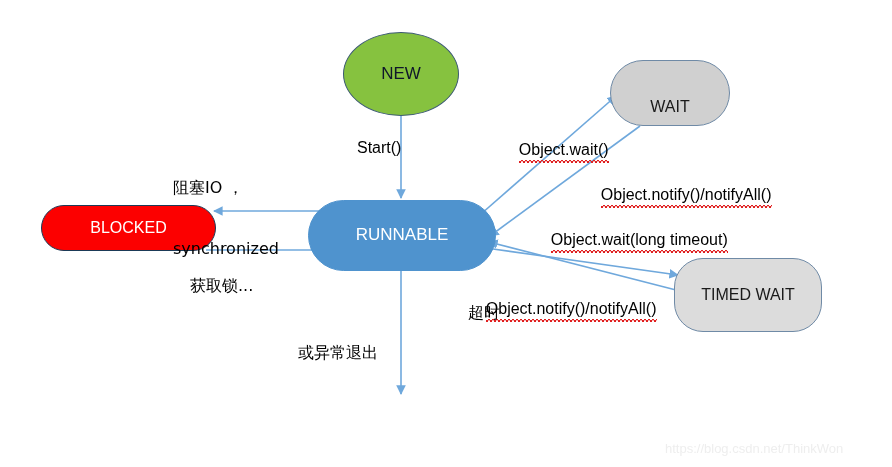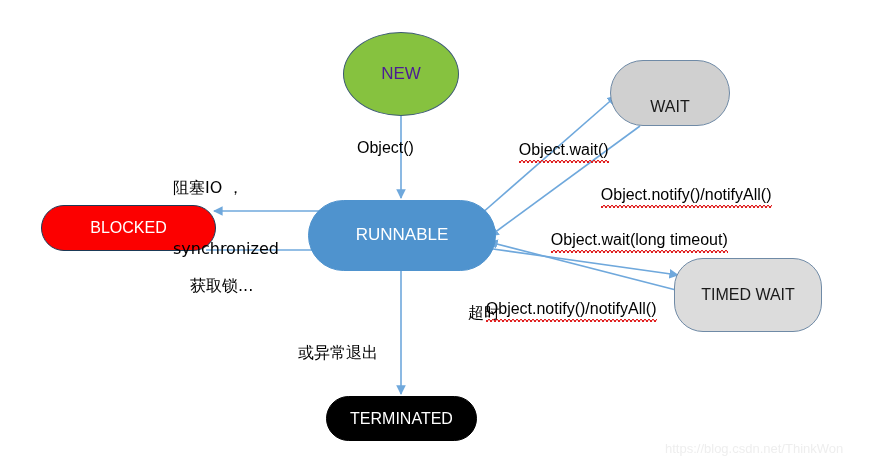--- a/index.html
+++ b/index.html
@@ -42,21 +42,21 @@
   #node-new {
     left: 343px;
     top: 32px;
     width: 116px;
     height: 84px;
     border-radius: 50%;
     background: #86c23f;
     border: 1px solid #3c5a73;
   }
   #node-new .node-label {
-    color: #4c1d95;
+    color: #0f172a;
     font-size: 17px;
   }
   
   #node-wait {
     left: 610px;
     top: 60px;
     width: 120px;
     height: 66px;
     border-radius: 33px;
     background: #d0d0d0;
@@ -216,32 +216,29 @@
   </div>
 
   <div class="node" id="node-blocked">
     <span class="node-label">BLOCKED</span>
   </div>
 
   <div class="node" id="node-timed-wait">
     <span class="node-label">TIMED WAIT</span>
   </div>
 
-  <div class="node" id="node-terminated">
-    <span class="node-label">TERMINATED</span>
-  </div>
 
   <div class="edge-label cjk" id="label-blocked-in">
     <div>阻塞IO ，</div>
     <div>synchronized</div>
   </div>
 
   <div class="edge-label cjk" id="label-blocked-out">获取锁...</div>
 
-  <div class="edge-label" id="label-start">Object()</div>
+  <div class="edge-label" id="label-start">Start()</div>
 
   <div class="edge-label cjk" id="label-terminate">
     <div>或异常退出</div>
   </div>
 
   <div class="edge-label" id="label-wait-in">
     <span class="squiggle">Object.wait()</span>
   </div>
 
   <div class="edge-label" id="label-notify">

